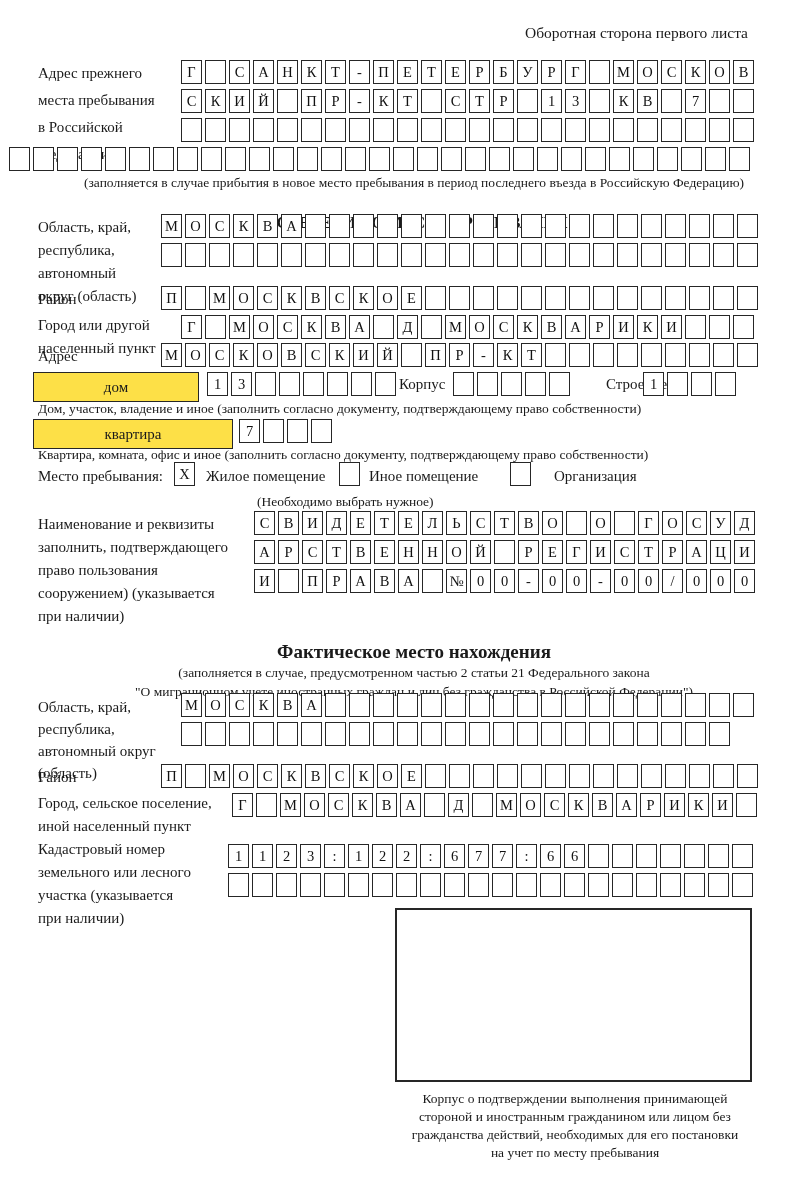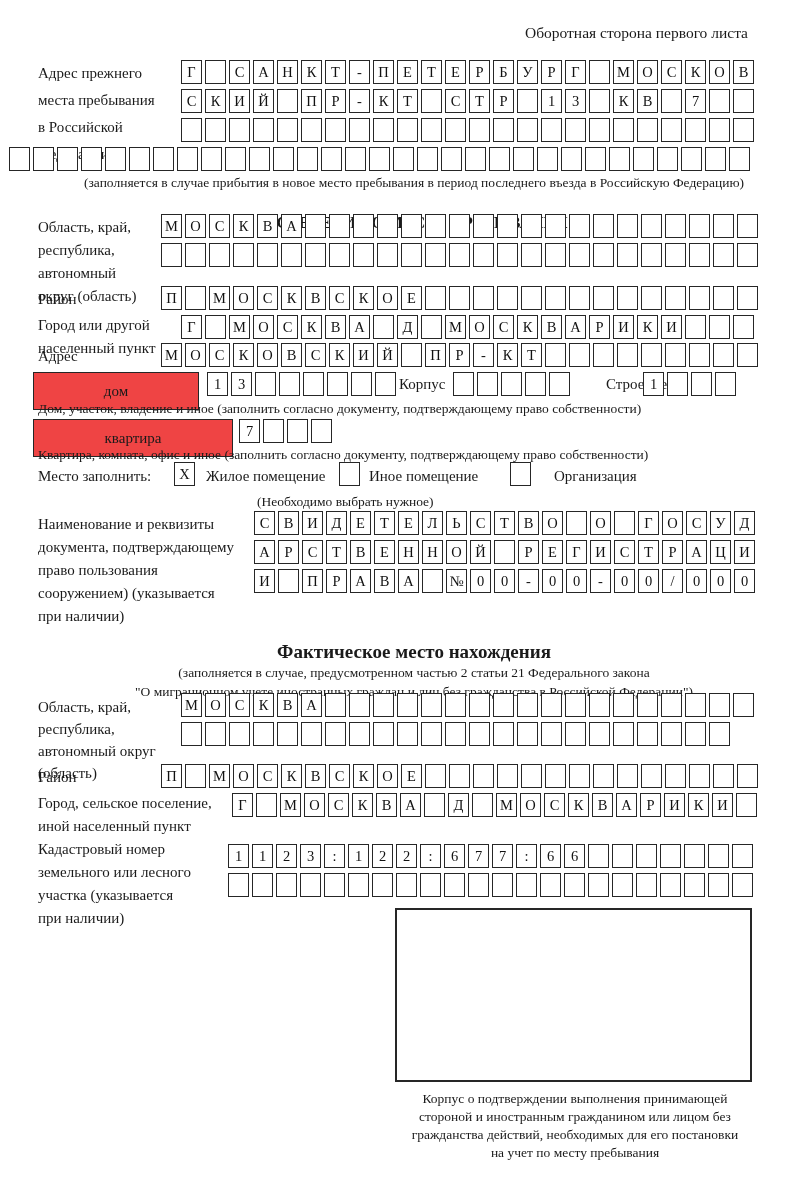--- a/index.html
+++ b/index.html
@@ -16,21 +16,21 @@
     display:flex; align-items:center; justify-content:center;
     font-size:14.5px; line-height:1; color:#111;
   }
   .lbl { font-size:15px; line-height:23px; }
   .lh27 { line-height:27px; }
   .lh22 { line-height:22px; }
   .cap { font-size:13.5px; }
   .center { left:0; width:800px; text-align:center;padding-left:14px; }
   .bold { font-weight:bold; }
   .wbox {
-    box-sizing:border-box; height:38px; border:1.6px solid #262626; background:#ef4444;
+    box-sizing:border-box; height:30px; border:1.6px solid #262626; background:#fde047;
     display:flex; align-items:center; justify-content:center; font-size:15px;
   }
   .bigbox { box-sizing:border-box; border:2px solid #262626; background:#fff; }
   .notecenter { text-align:center; }
 </style>
 </head>
 <body>
 
 <div class="page">
 
@@ -341,32 +341,32 @@
 
   <div class="abs wbox" style="left:33px; top:419px; width:200px;">квартира</div>
   <div class="abs cells" style="left:239px; top:419px;">
       <div class="cell">7</div>
       <div class="cell"></div>
       <div class="cell"></div>
       <div class="cell"></div>
     </div>
   <div class="abs cap" style="left:38px; top:447px;">Квартира, комната, офис и иное (заполнить согласно документу, подтверждающему право собственности)</div>
 
-  <div class="abs lbl" style="left:38px; top:465px;">Место заполнить:</div>
+  <div class="abs lbl" style="left:38px; top:465px;">Место пребывания:</div>
   <div class="abs cell" style="left:174px; top:462px;">X</div>
   <div class="abs lbl" style="left:206px; top:465px;">Жилое помещение</div>
   <div class="abs cell" style="left:339px; top:462px;"></div>
   <div class="abs lbl" style="left:369px; top:465px;">Иное помещение</div>
   <div class="abs cell" style="left:510px; top:462px;"></div>
   <div class="abs lbl" style="left:554px; top:465px;">Организация</div>
   <div class="abs cap" style="left:245px; top:494px;margin-left:12px;">(Необходимо выбрать нужное)</div>
 
   <div class="abs lbl" style="left:38px; top:513px;">
       <div>Наименование и реквизиты</div>
-      <div>документа, подтверждающему</div>
+      <div>заполнить, подтверждающего</div>
       <div>право пользования</div>
       <div>сооружением) (указывается</div>
       <div>при наличии)</div>
     </div>
   <div class="abs cellcol" style="left:254px; top:511px;">
     <div class="cells">
         <div class="cell">С</div>
         <div class="cell">В</div>
         <div class="cell">И</div>
         <div class="cell">Д</div>

